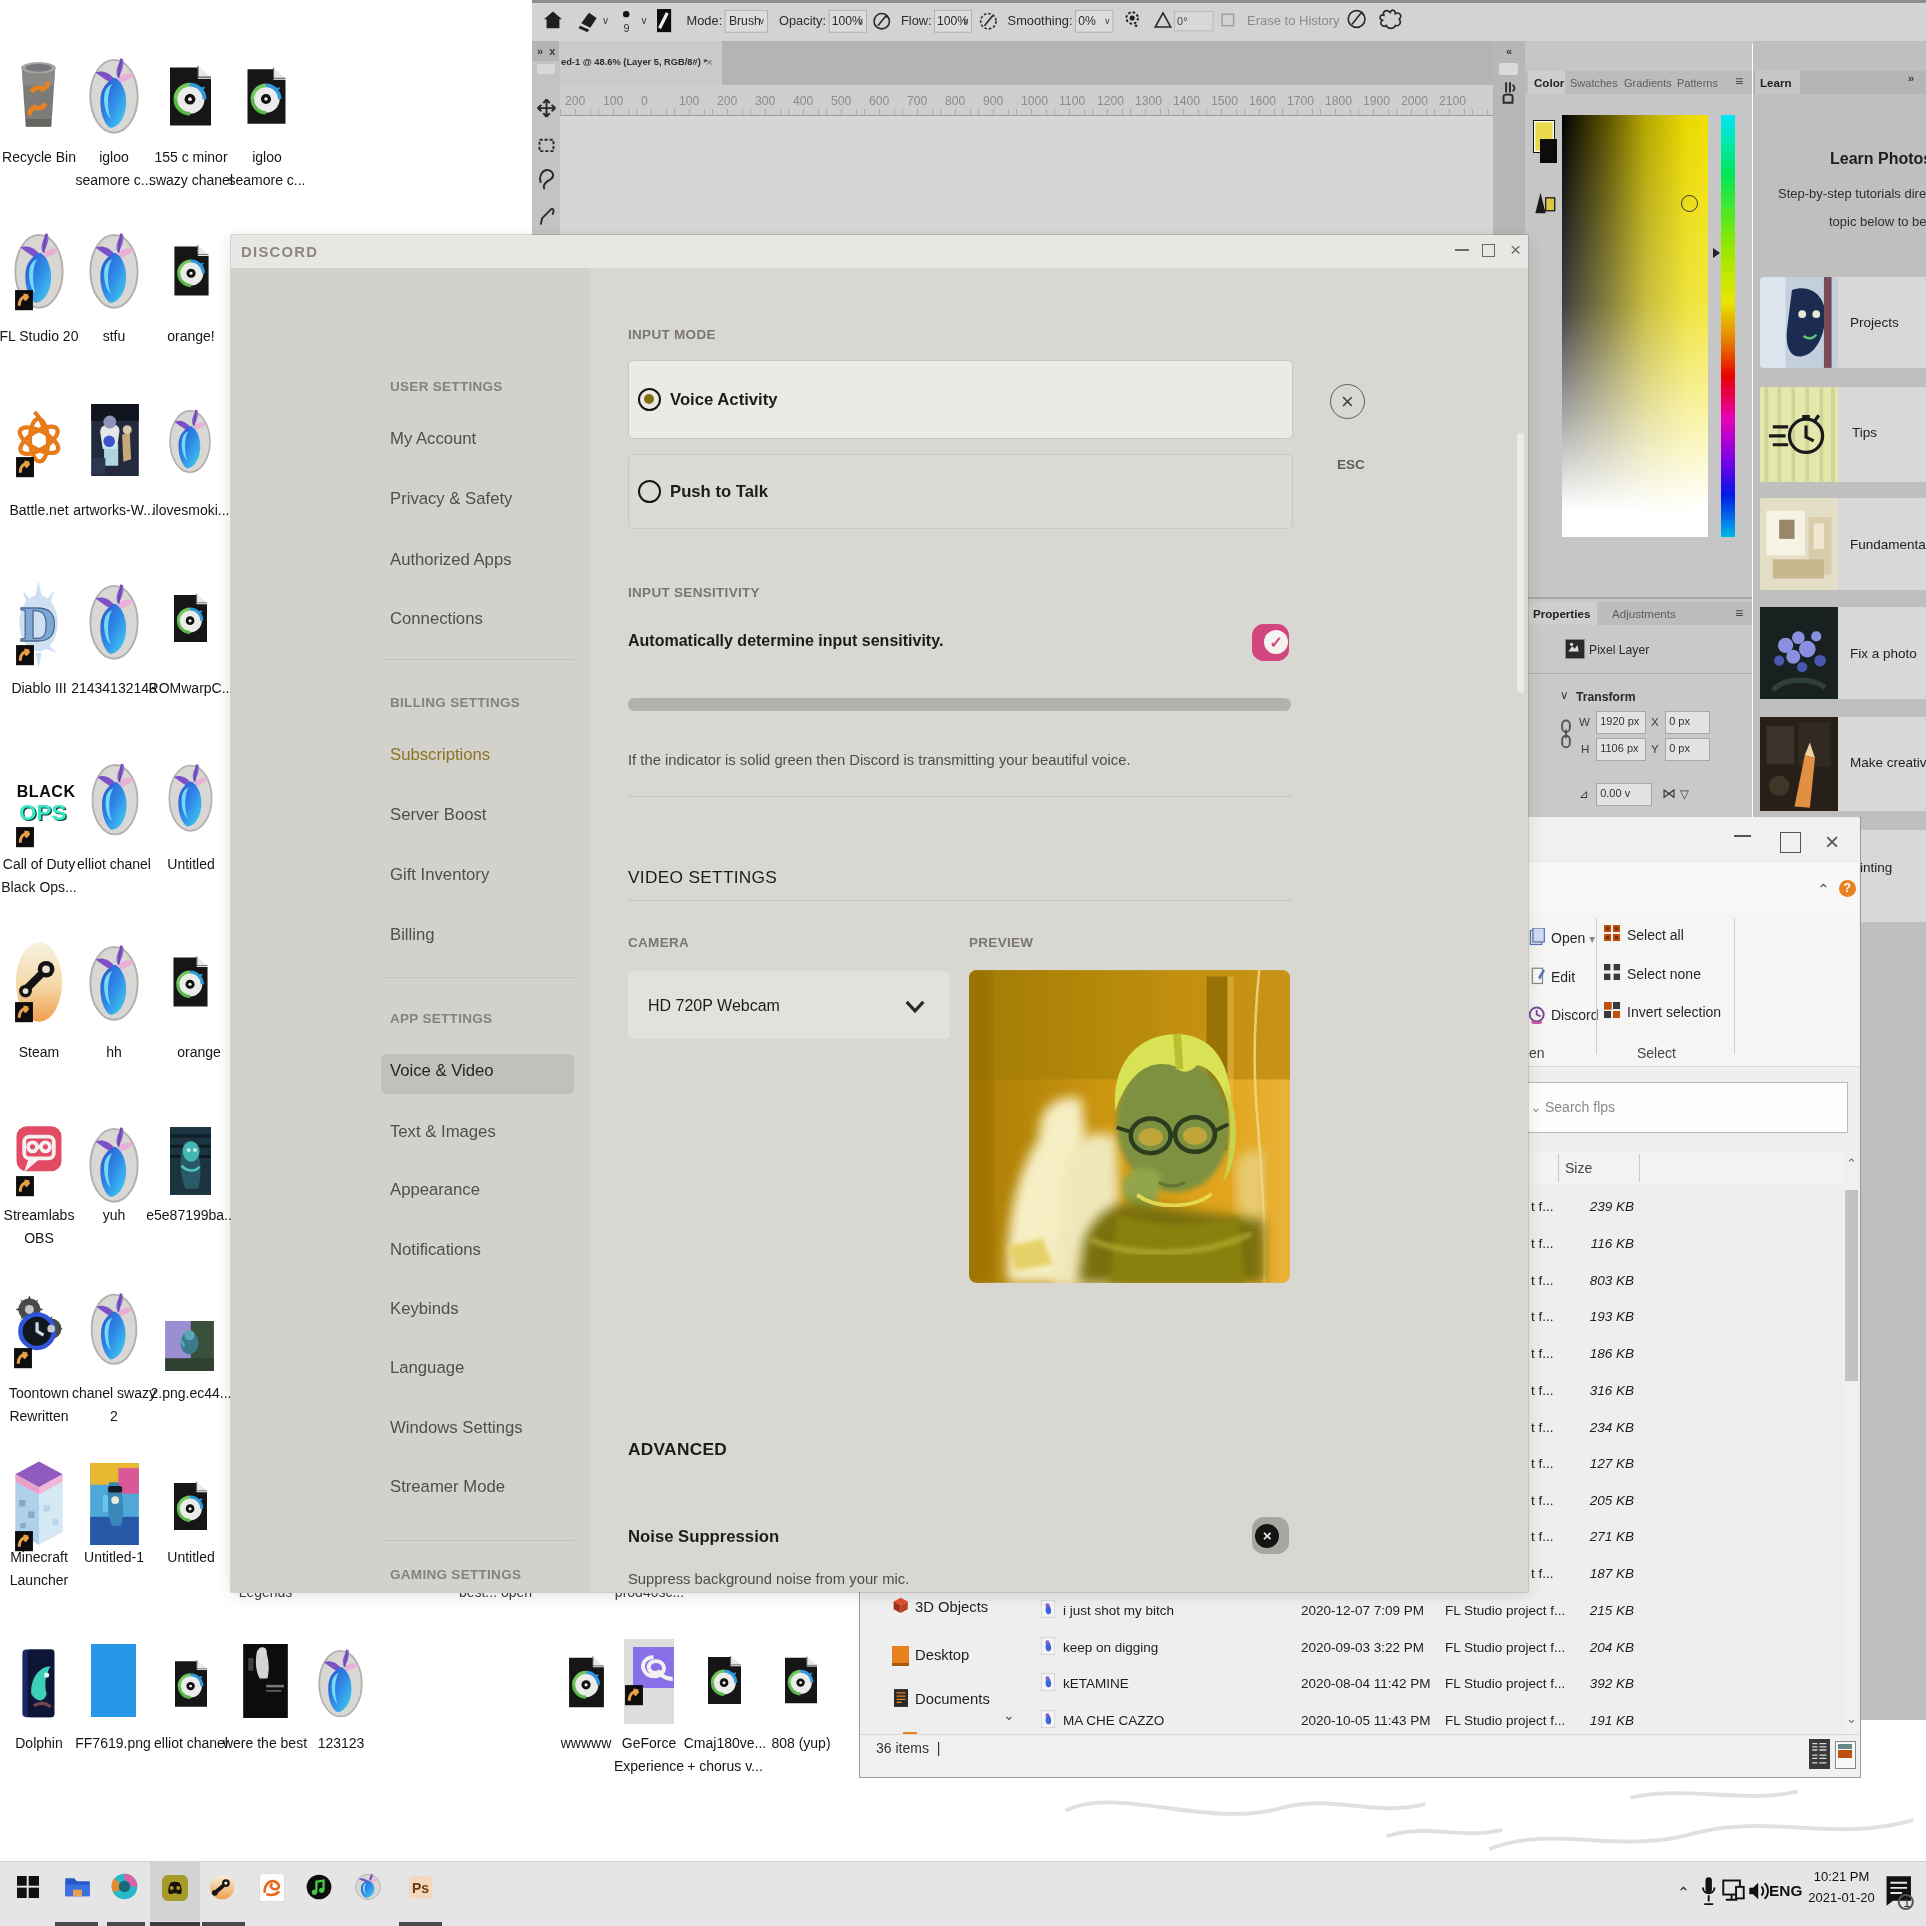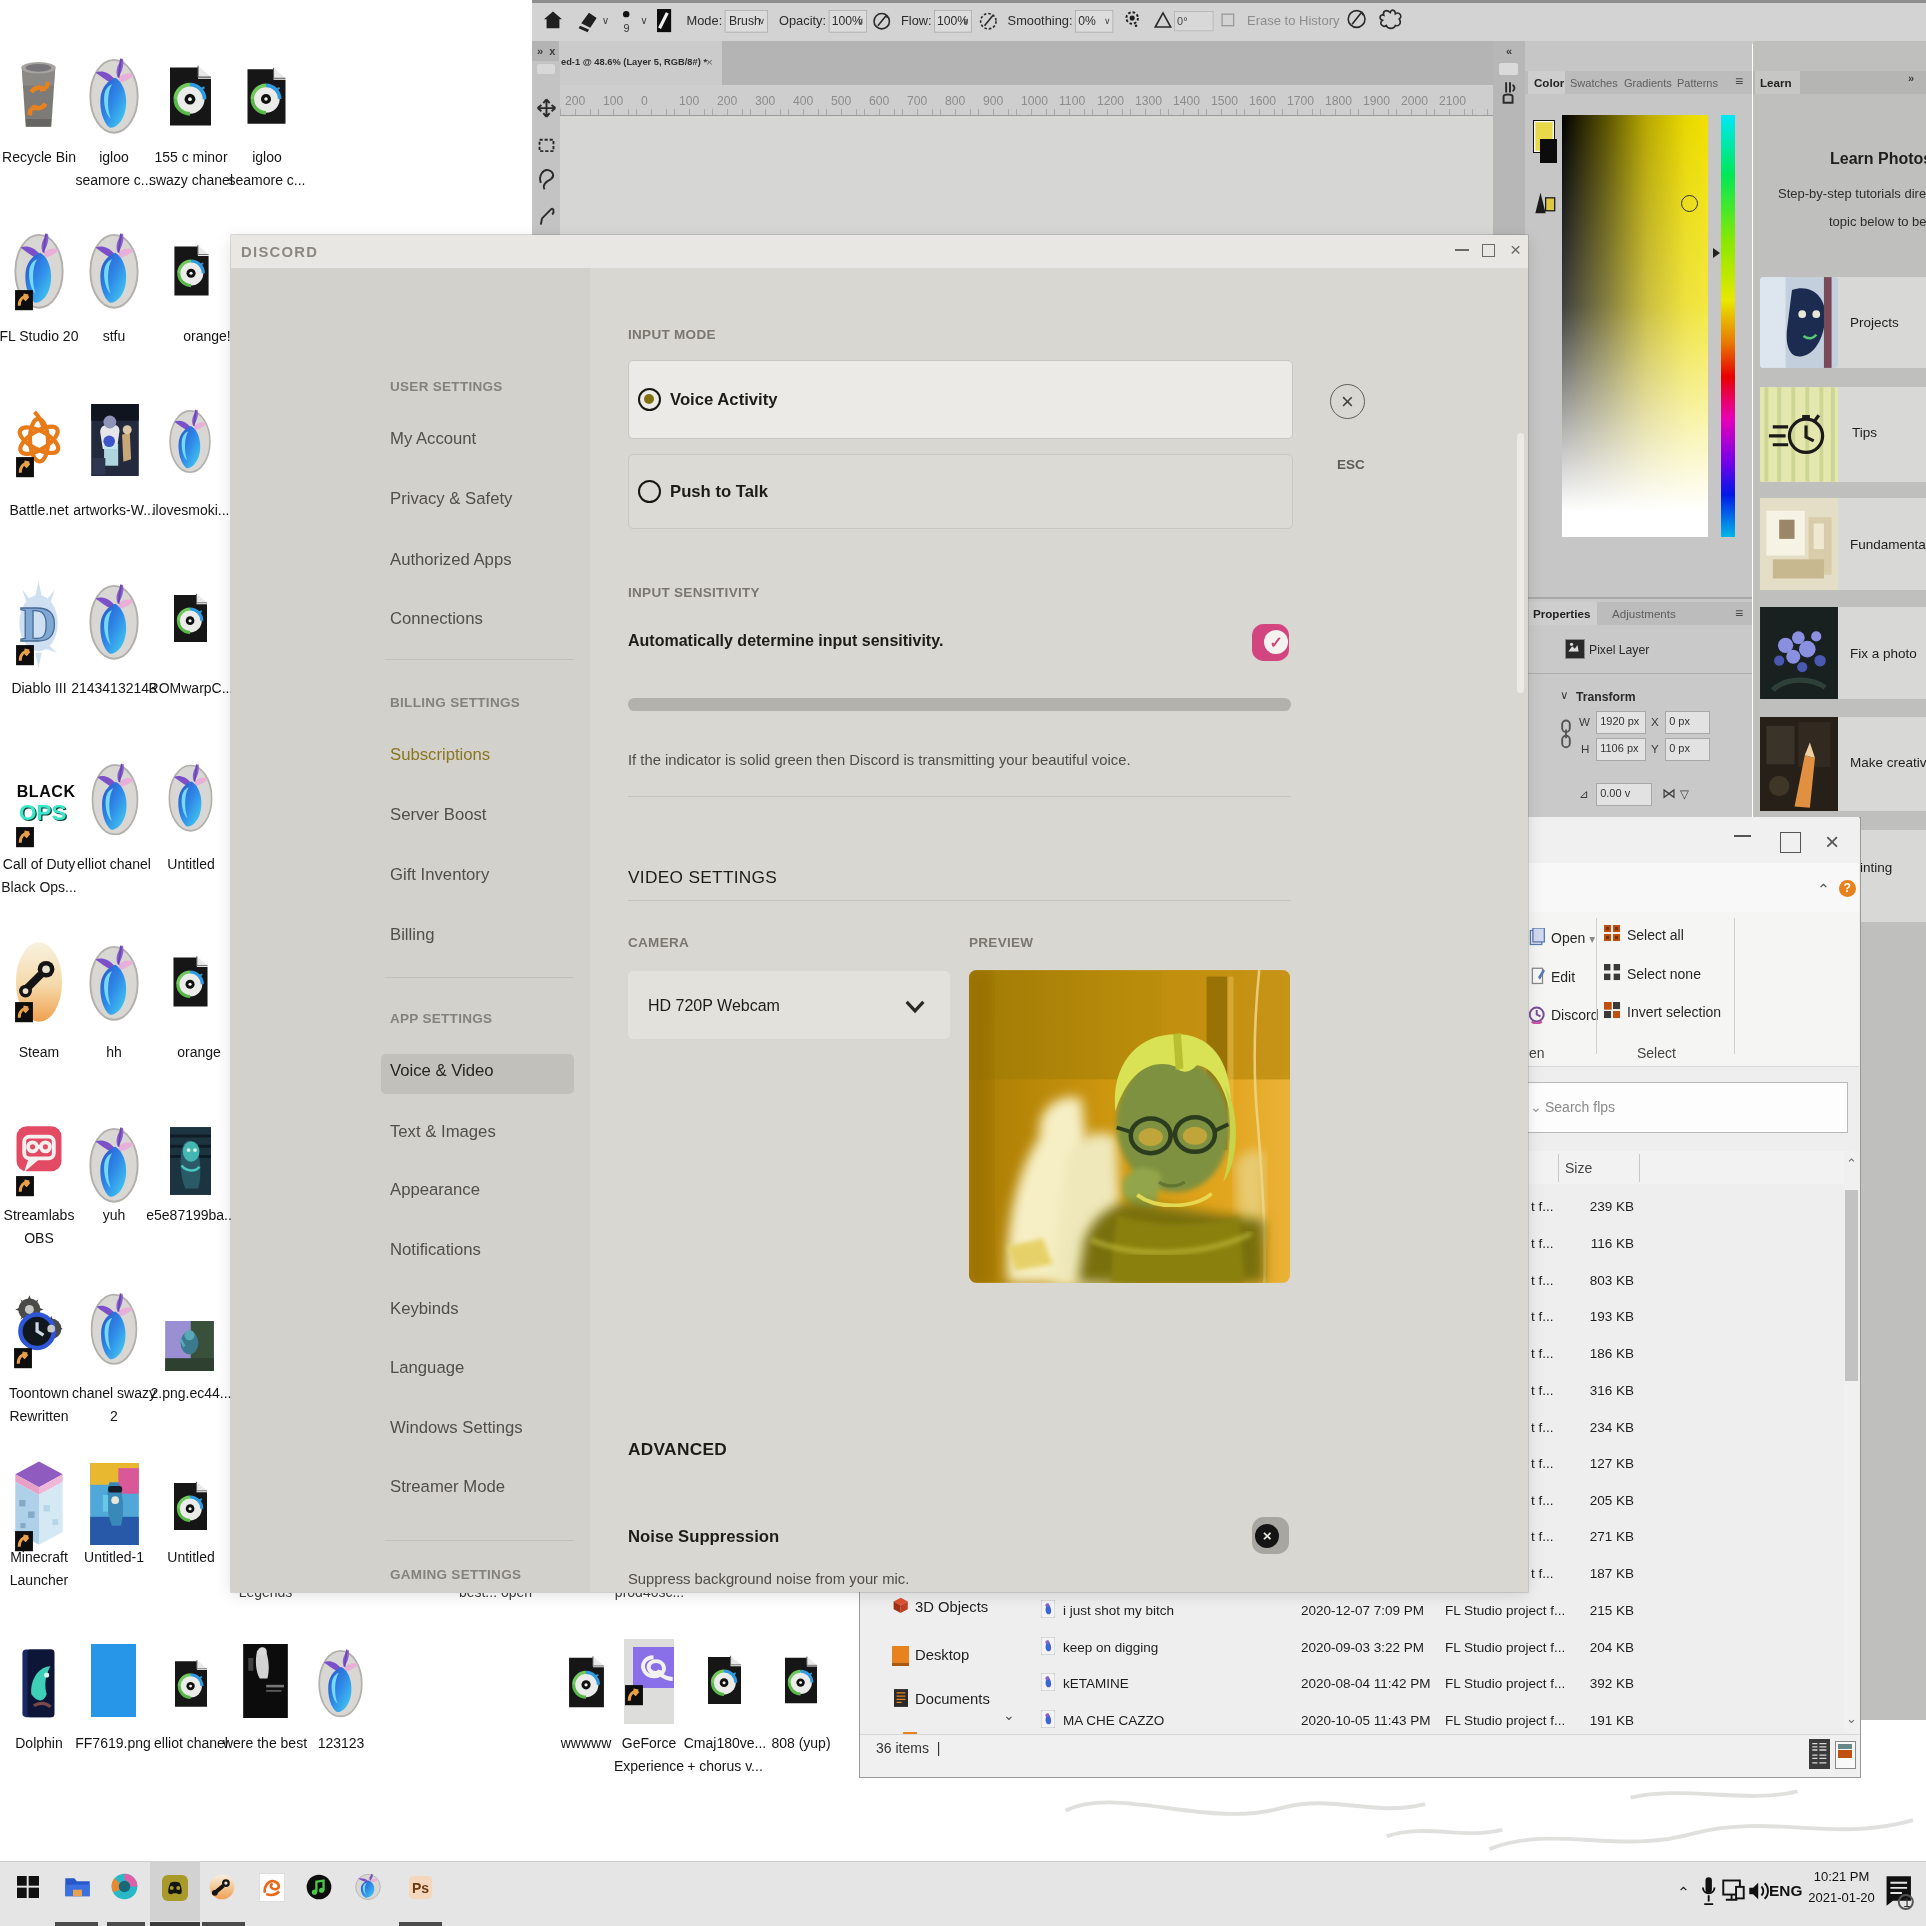--- a/index.html
+++ b/index.html
@@ -12,21 +12,21 @@
 .rul{font-size:12.2px;color:#8c8c8c;}
 .psbox{background:#e2e2e2;border:0.6px solid #a8a8a8;font-size:11px;white-space:nowrap;overflow:hidden;}
 
 .dlbl{font-weight:bold;font-size:13.5px;color:#797770;letter-spacing:0.3px;}
 .dnav{position:absolute;left:390px;font-size:16.7px;color:#514f4a;}
 .dhead{position:absolute;left:390px;font-weight:bold;font-size:13.5px;color:#84827c;letter-spacing:0.3px;}
 .ddiv{position:absolute;left:385px;width:189px;height:1.3px;background:#c3c1bc;}
 .cdiv{position:absolute;left:628px;width:663px;height:1.3px;background:#c6c4bf;}
 
 .erow{position:absolute;font-size:13.5px;color:#1e1e1e;white-space:nowrap;}
-.esz{position:absolute;width:45px;text-align:right;font-size:13.5px;color:#1e1e1e;white-space:nowrap;}
+.esz{position:absolute;width:45px;text-align:right;font-size:13.5px;color:#1e1e1e;white-space:nowrap;font-style:italic;}
 .ribt{position:absolute;font-size:14px;color:#262626;white-space:nowrap;}
 </style></head>
 <body>
 <div id="stage">
 <svg width="0" height="0" style="position:absolute">
 <defs>
 <linearGradient id="flb" x1="0" y1="0" x2="1" y2="1">
 <stop offset="0" stop-color="#2a50c8"></stop>
           <stop offset=".5" stop-color="#2f8ae8"></stop>
           <stop offset="1" stop-color="#45d5f2"></stop>
@@ -97,21 +97,21 @@
       <use href="#sc"></use>
     </svg>
 <svg class="abs" style="left:89px;top:231px" width="50" height="78" viewBox="0 0 78 122">
       <use href="#fl"></use>
     </svg>
 <svg class="abs" style="left:174px;top:232px" width="35" height="78" viewBox="0 0 54 122">
       <use href="#doc"></use>
     </svg>
 <div class="ilbl" style="left:-19px;top:325px;width:116px">FL Studio 20</div>
 <div class="ilbl" style="left:56px;top:325px;width:116px">stfu</div>
-<div class="ilbl" style="left:149px;top:325px;width:116px">orange!</div>
+<div class="ilbl" style="left:133px;top:325px;width:116px">orange!</div>
 
 <svg class="abs" style="left:15.4px;top:408px" width="48" height="67" viewBox="0 0 74 104">
 <g fill="none" stroke="#e87a18" stroke-width="6.5">
 <ellipse cx="37" cy="50" rx="33" ry="14" transform="rotate(28 37 50)"></ellipse>
 <ellipse cx="37" cy="50" rx="33" ry="14" transform="rotate(88 37 50)"></ellipse>
 <ellipse cx="37" cy="50" rx="33" ry="14" transform="rotate(-32 37 50)"></ellipse>
 </g>
 <path d="M30 6 C38 14 44 26 44 34" stroke="#e87a18" stroke-width="6.5" fill="none"></path>
 </svg>
 <svg class="abs" style="left:16px;top:457px" width="18" height="20.5" viewBox="0 0 28 32">

